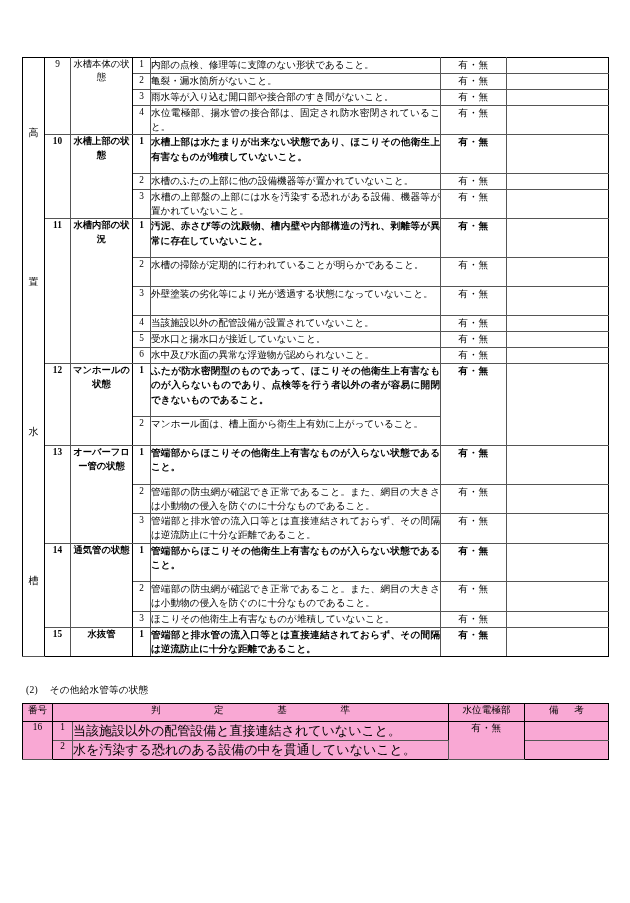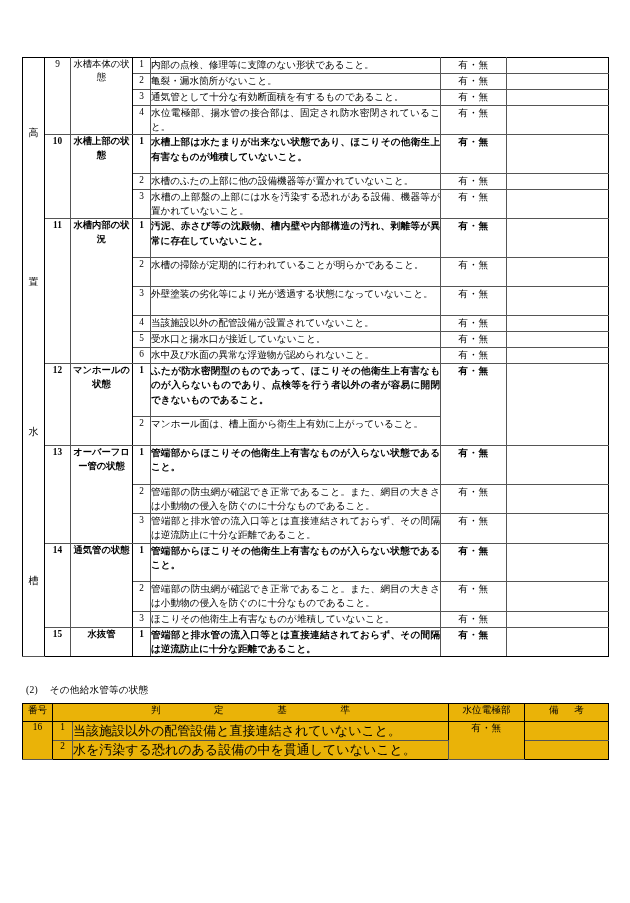--- a/index.html
+++ b/index.html
@@ -132,21 +132,21 @@
     top: 703px;
     width: 586px;
     border-collapse: collapse;
     table-layout: fixed;
     font-size: 9.3px;
   }
   .sub-table td {
     border: 0.6px solid #555;
     padding: 0;
     vertical-align: top;
-    background: #eab308;
+    background: #f9a8d4;
     margin-left: 8px;
   }
   .sub-table .outer-l { border-left: 1.5px solid #000; }
   .sub-table .outer-r { border-right: 1.5px solid #000; text-align: center; }
   .sub-table .outer-t { border-top: 1.5px solid #000; }
   .sub-table .outer-b { border-bottom: 1.5px solid #000; }
   .sub-table .thick-r { border-right: 1.5px solid #000; }
   .sub-table .hdr-b   { border-bottom: 1.5px solid #000; }
 
   .s-no   { width: 30px;  }
@@ -228,21 +228,21 @@
         <td class="rem-cell outer-t outer-r h1"></td>
       </tr>
       <tr>
         <td class="sub-cell h1">2</td>
         <td class="crit-cell h1">亀裂・漏水箇所がないこと。</td>
         <td class="chk-cell h1">有・無</td>
         <td class="rem-cell outer-r h1"></td>
       </tr>
       <tr>
         <td class="sub-cell h1">3</td>
-        <td class="crit-cell h1">通気管として十分な有効断面積を有するものであること。</td>
+        <td class="crit-cell h1">雨水等が入り込む開口部や接合部のすき間がないこと。</td>
         <td class="chk-cell h1">有・無</td>
         <td class="rem-cell outer-r h1"></td>
       </tr>
       <tr>
         <td class="sub-cell h2">4</td>
         <td class="crit-cell h2">水位電極部、揚水管の接合部は、固定され防水密閉されていること。</td>
         <td class="chk-cell h2">有・無</td>
         <td class="rem-cell outer-r h2"></td>
       </tr>
 

